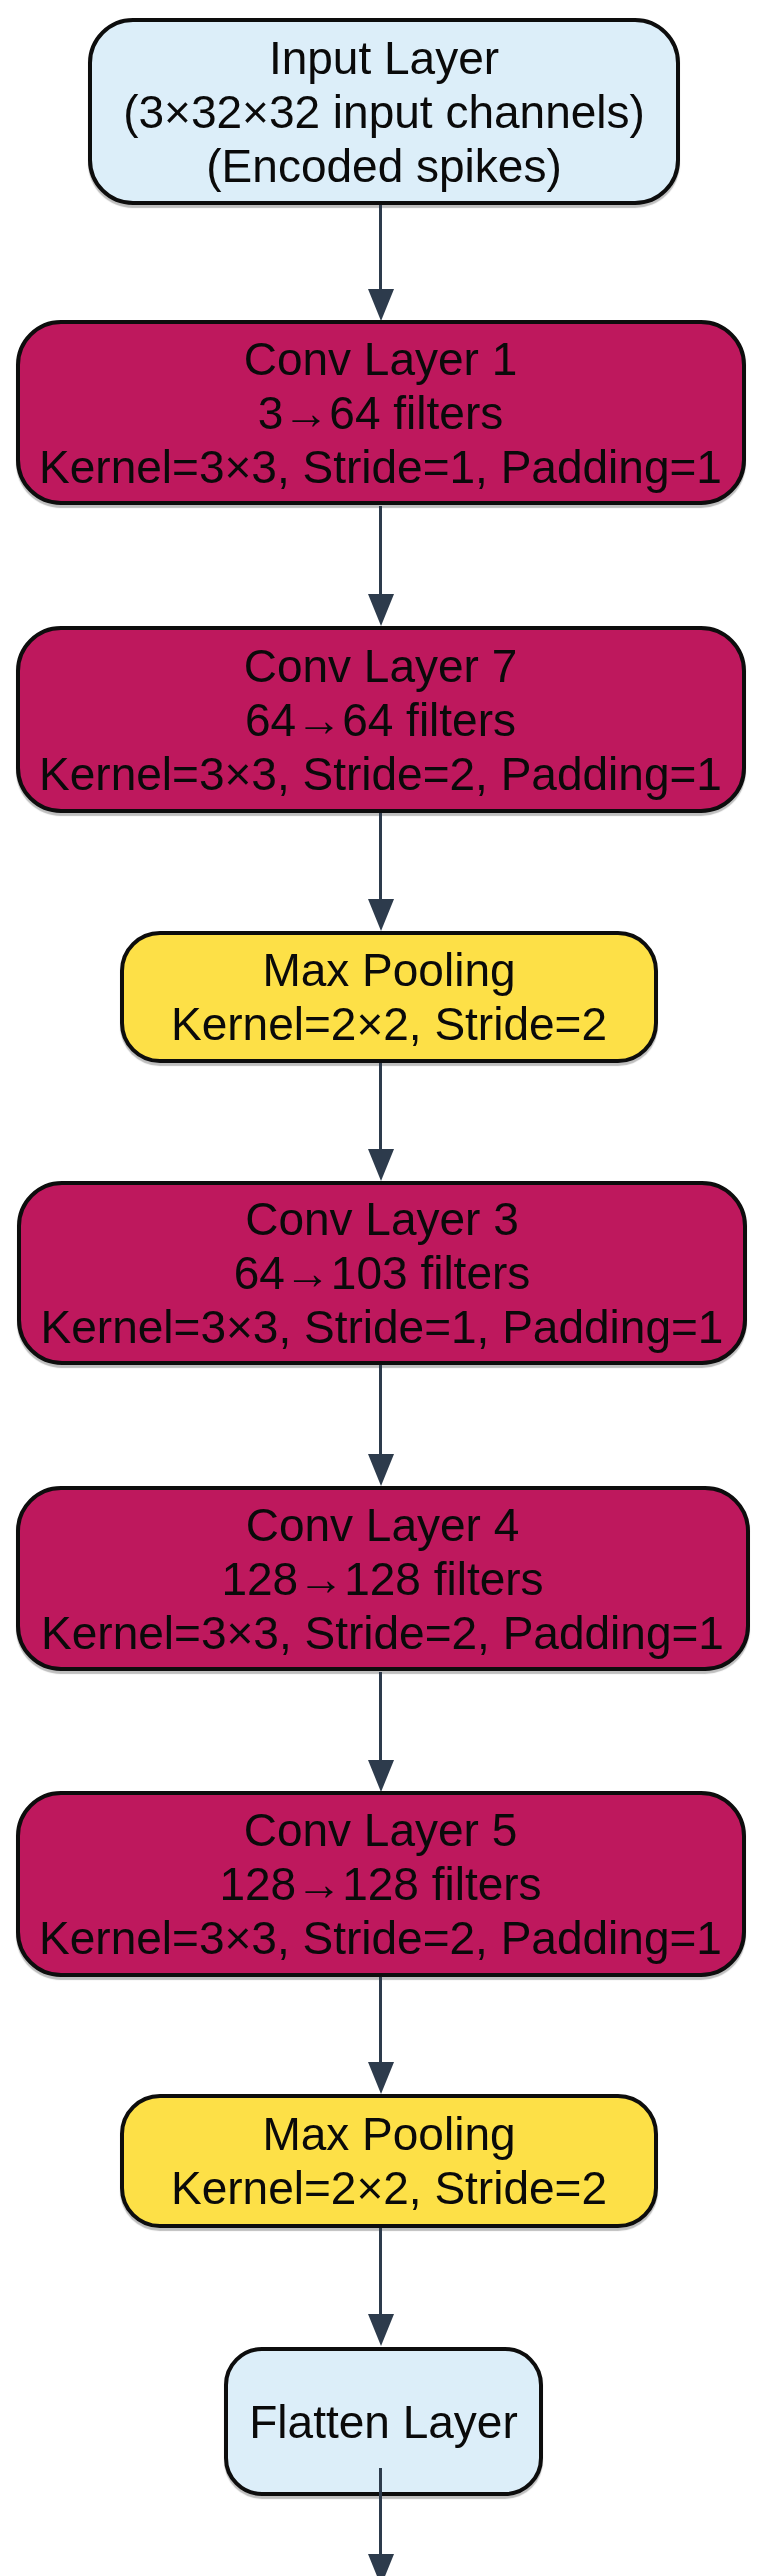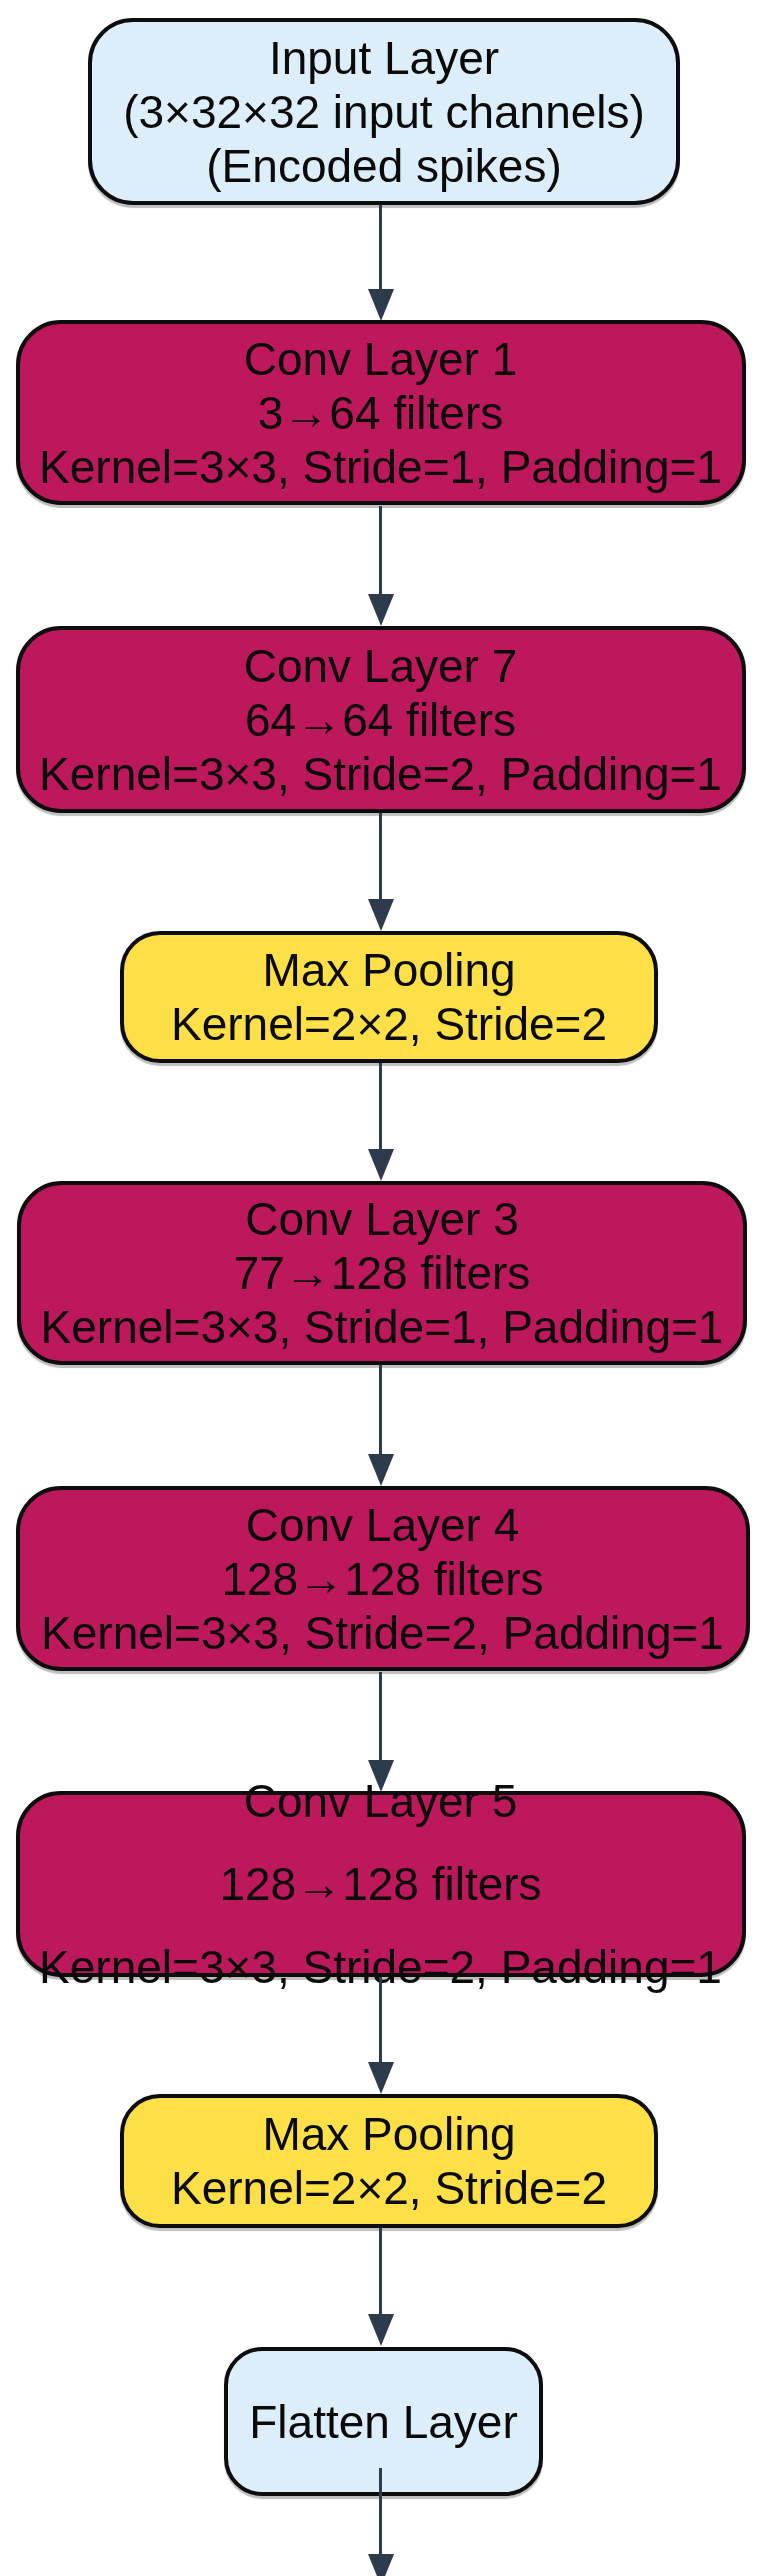--- a/index.html
+++ b/index.html
@@ -30,21 +30,21 @@
   .fill-blue  { background: #dceef9; }
   .fill-green { background: #be185d; }
   .fill-pink  { background: #fde047; }
 
   #n-input   { left: 88px; top: 18px;   width: 592px; height: 187px; }
   #n-conv1   { left: 15.5px;  top: 320px;  width: 730px; height: 185px; }
   #n-conv2   { left: 15.5px;  top: 626px; width: 730px; height: 187px; }
   #n-pool1   { left: 120px; top: 931px; width: 538px; height: 132px; border-radius: 40px; }
   #n-conv3   { left: 17px;  top: 1181px; width: 730px; height: 184px; }
   #n-conv4   { left: 15.5px;  top: 1486px; width: 734px; height: 185px; }
-  #n-conv5   { left: 15.5px;  top: 1791px; width: 730px; height: 186px; gap: 29px; }
+  #n-conv5   { left: 15.5px;  top: 1791px; width: 730px; height: 186px; }
   #n-pool2   { left: 120px; top: 2094px; width: 538px; height: 134px; border-radius: 40px; }
   #n-flatten { left: 224px; top: 2347px; width: 319px;  height: 149px; border-radius: 38px; }
 
   .arrow {
     position: absolute;
     left: 367px;
     width: 27px;
     display: flex;
     flex-direction: column;
     align-items: center;
@@ -110,21 +110,21 @@
     <span>Kernel=2×2, Stride=2</span>
   </div>
 
   <div class="arrow" id="a4">
     <div class="shaft"></div>
     <div class="head"></div>
   </div>
 
   <div class="node fill-green" id="n-conv3">
     <span>Conv Layer 3</span>
-    <span>77→128 filters</span>
+    <span>64→103 filters</span>
     <span>Kernel=3×3, Stride=1, Padding=1</span>
   </div>
 
   <div class="arrow" id="a5">
     <div class="shaft"></div>
     <div class="head"></div>
   </div>
 
   <div class="node fill-green" id="n-conv4">
     <span>Conv Layer 4</span>

